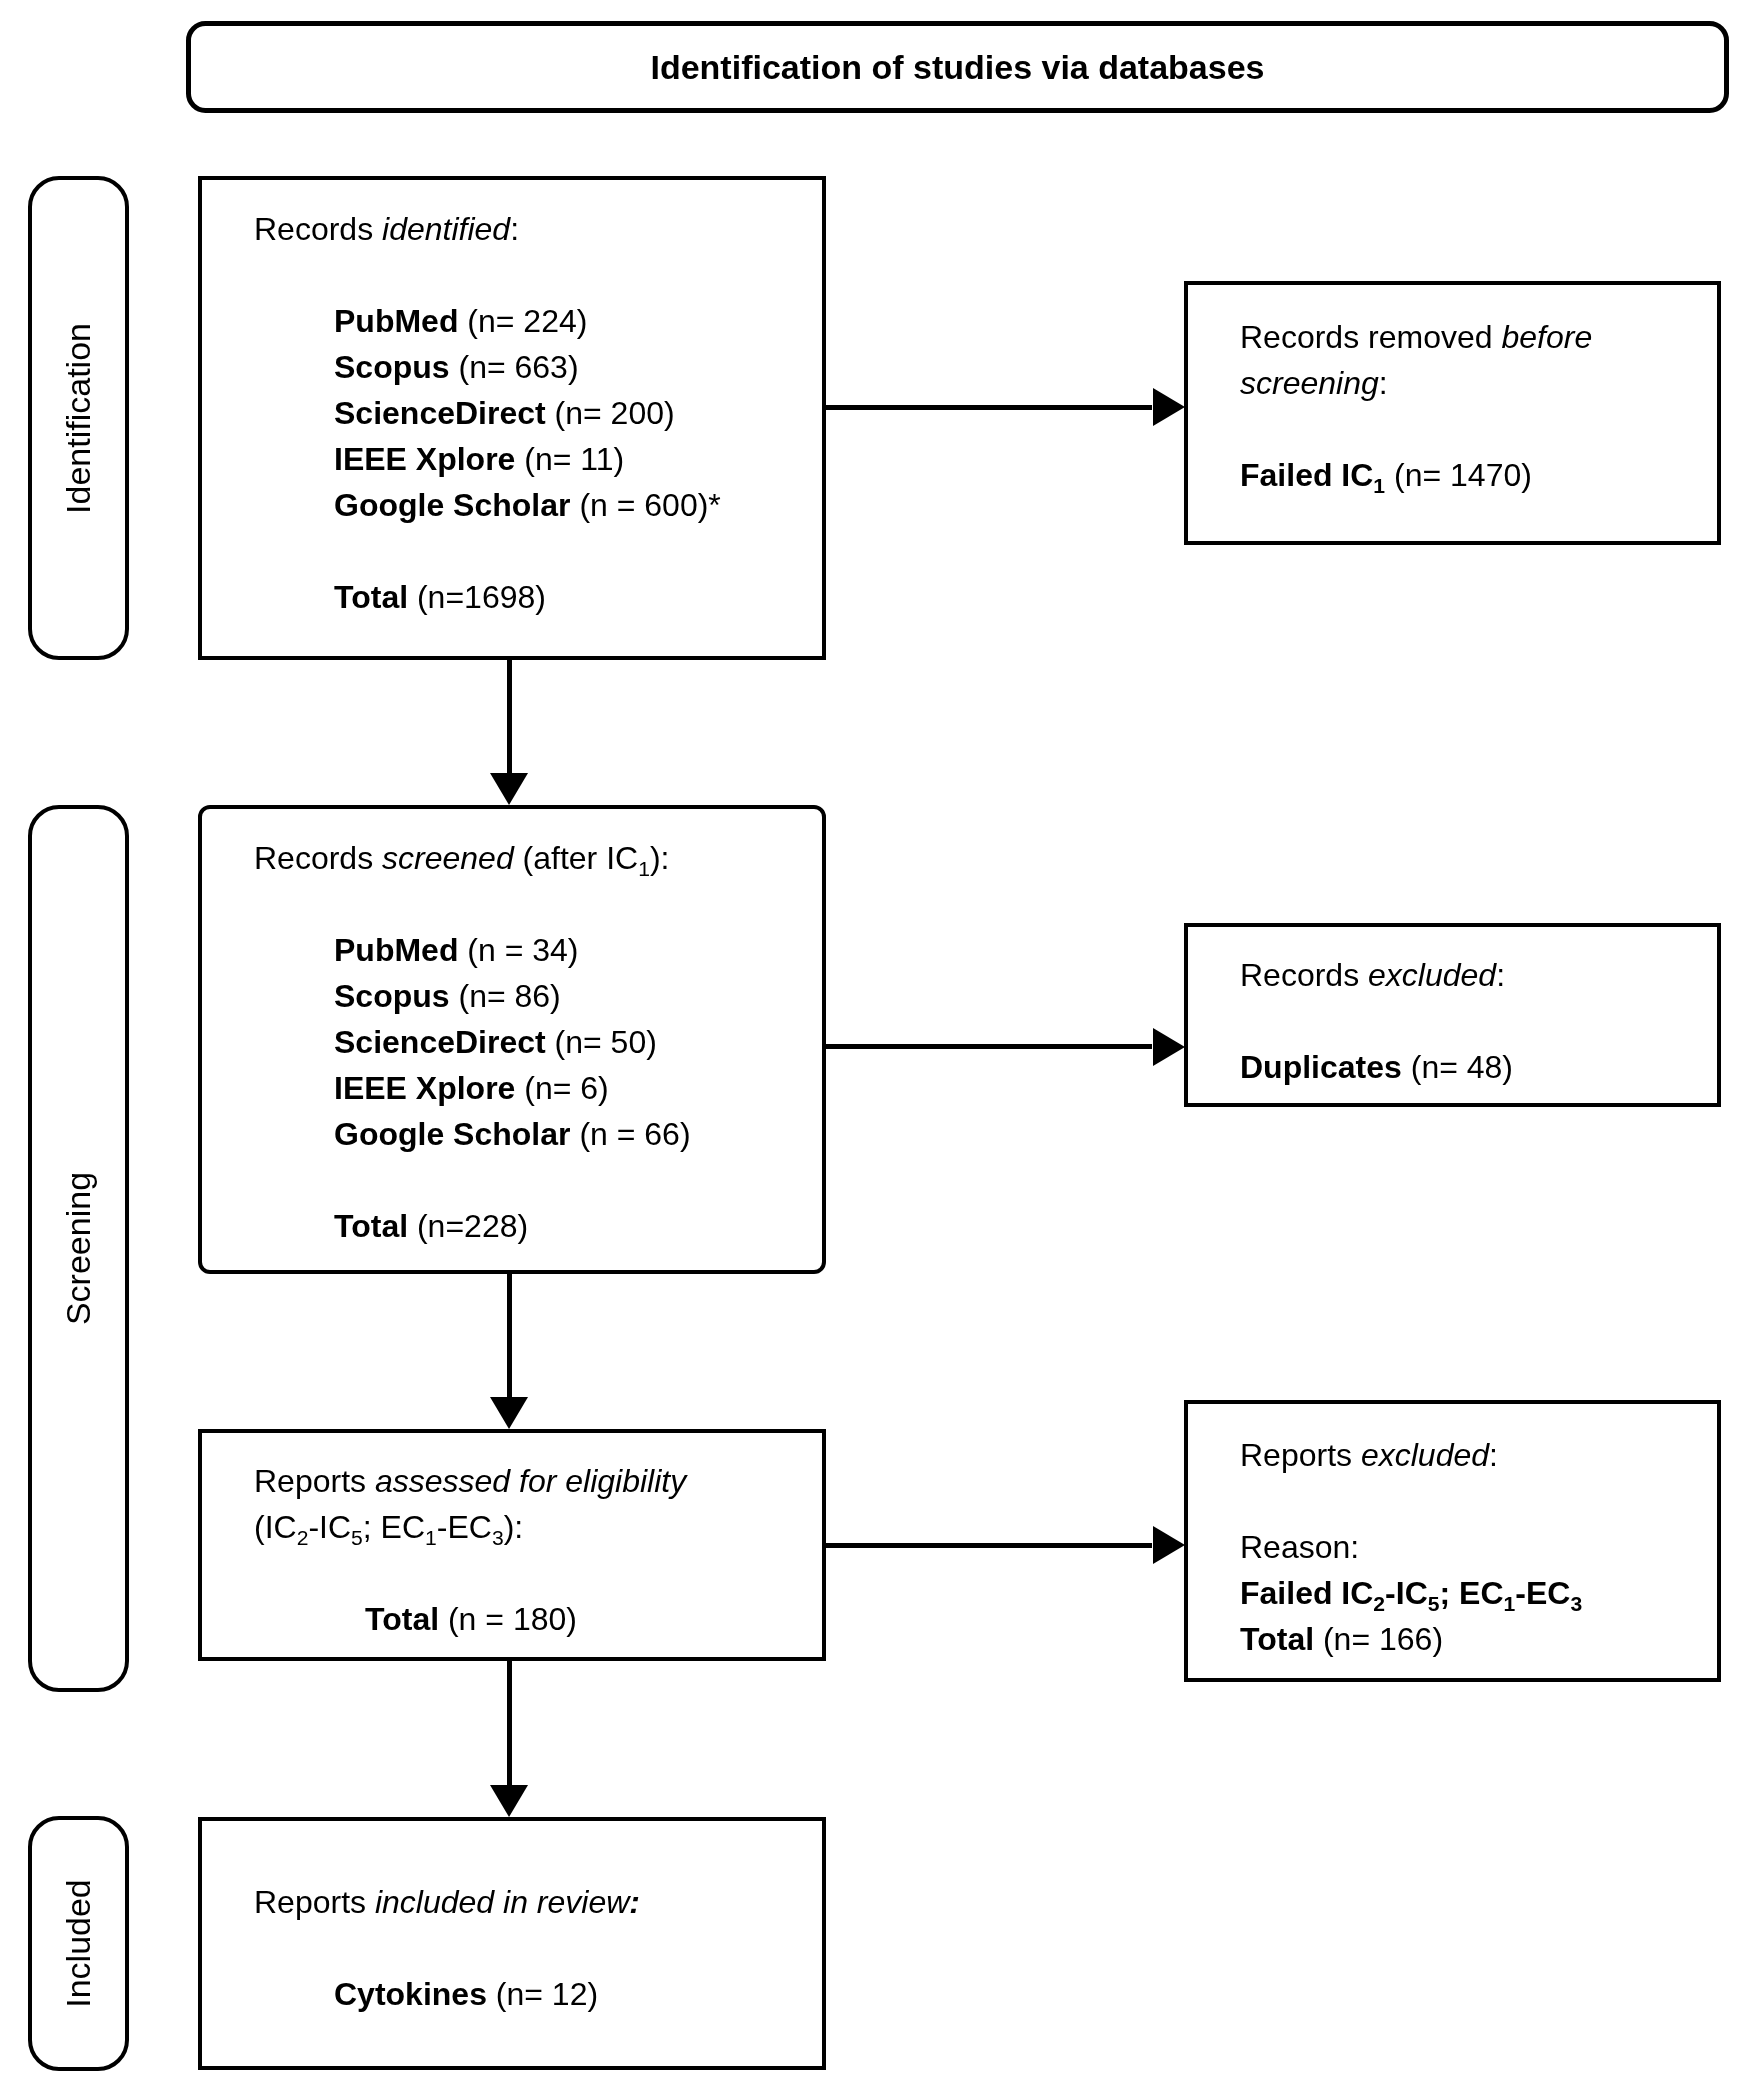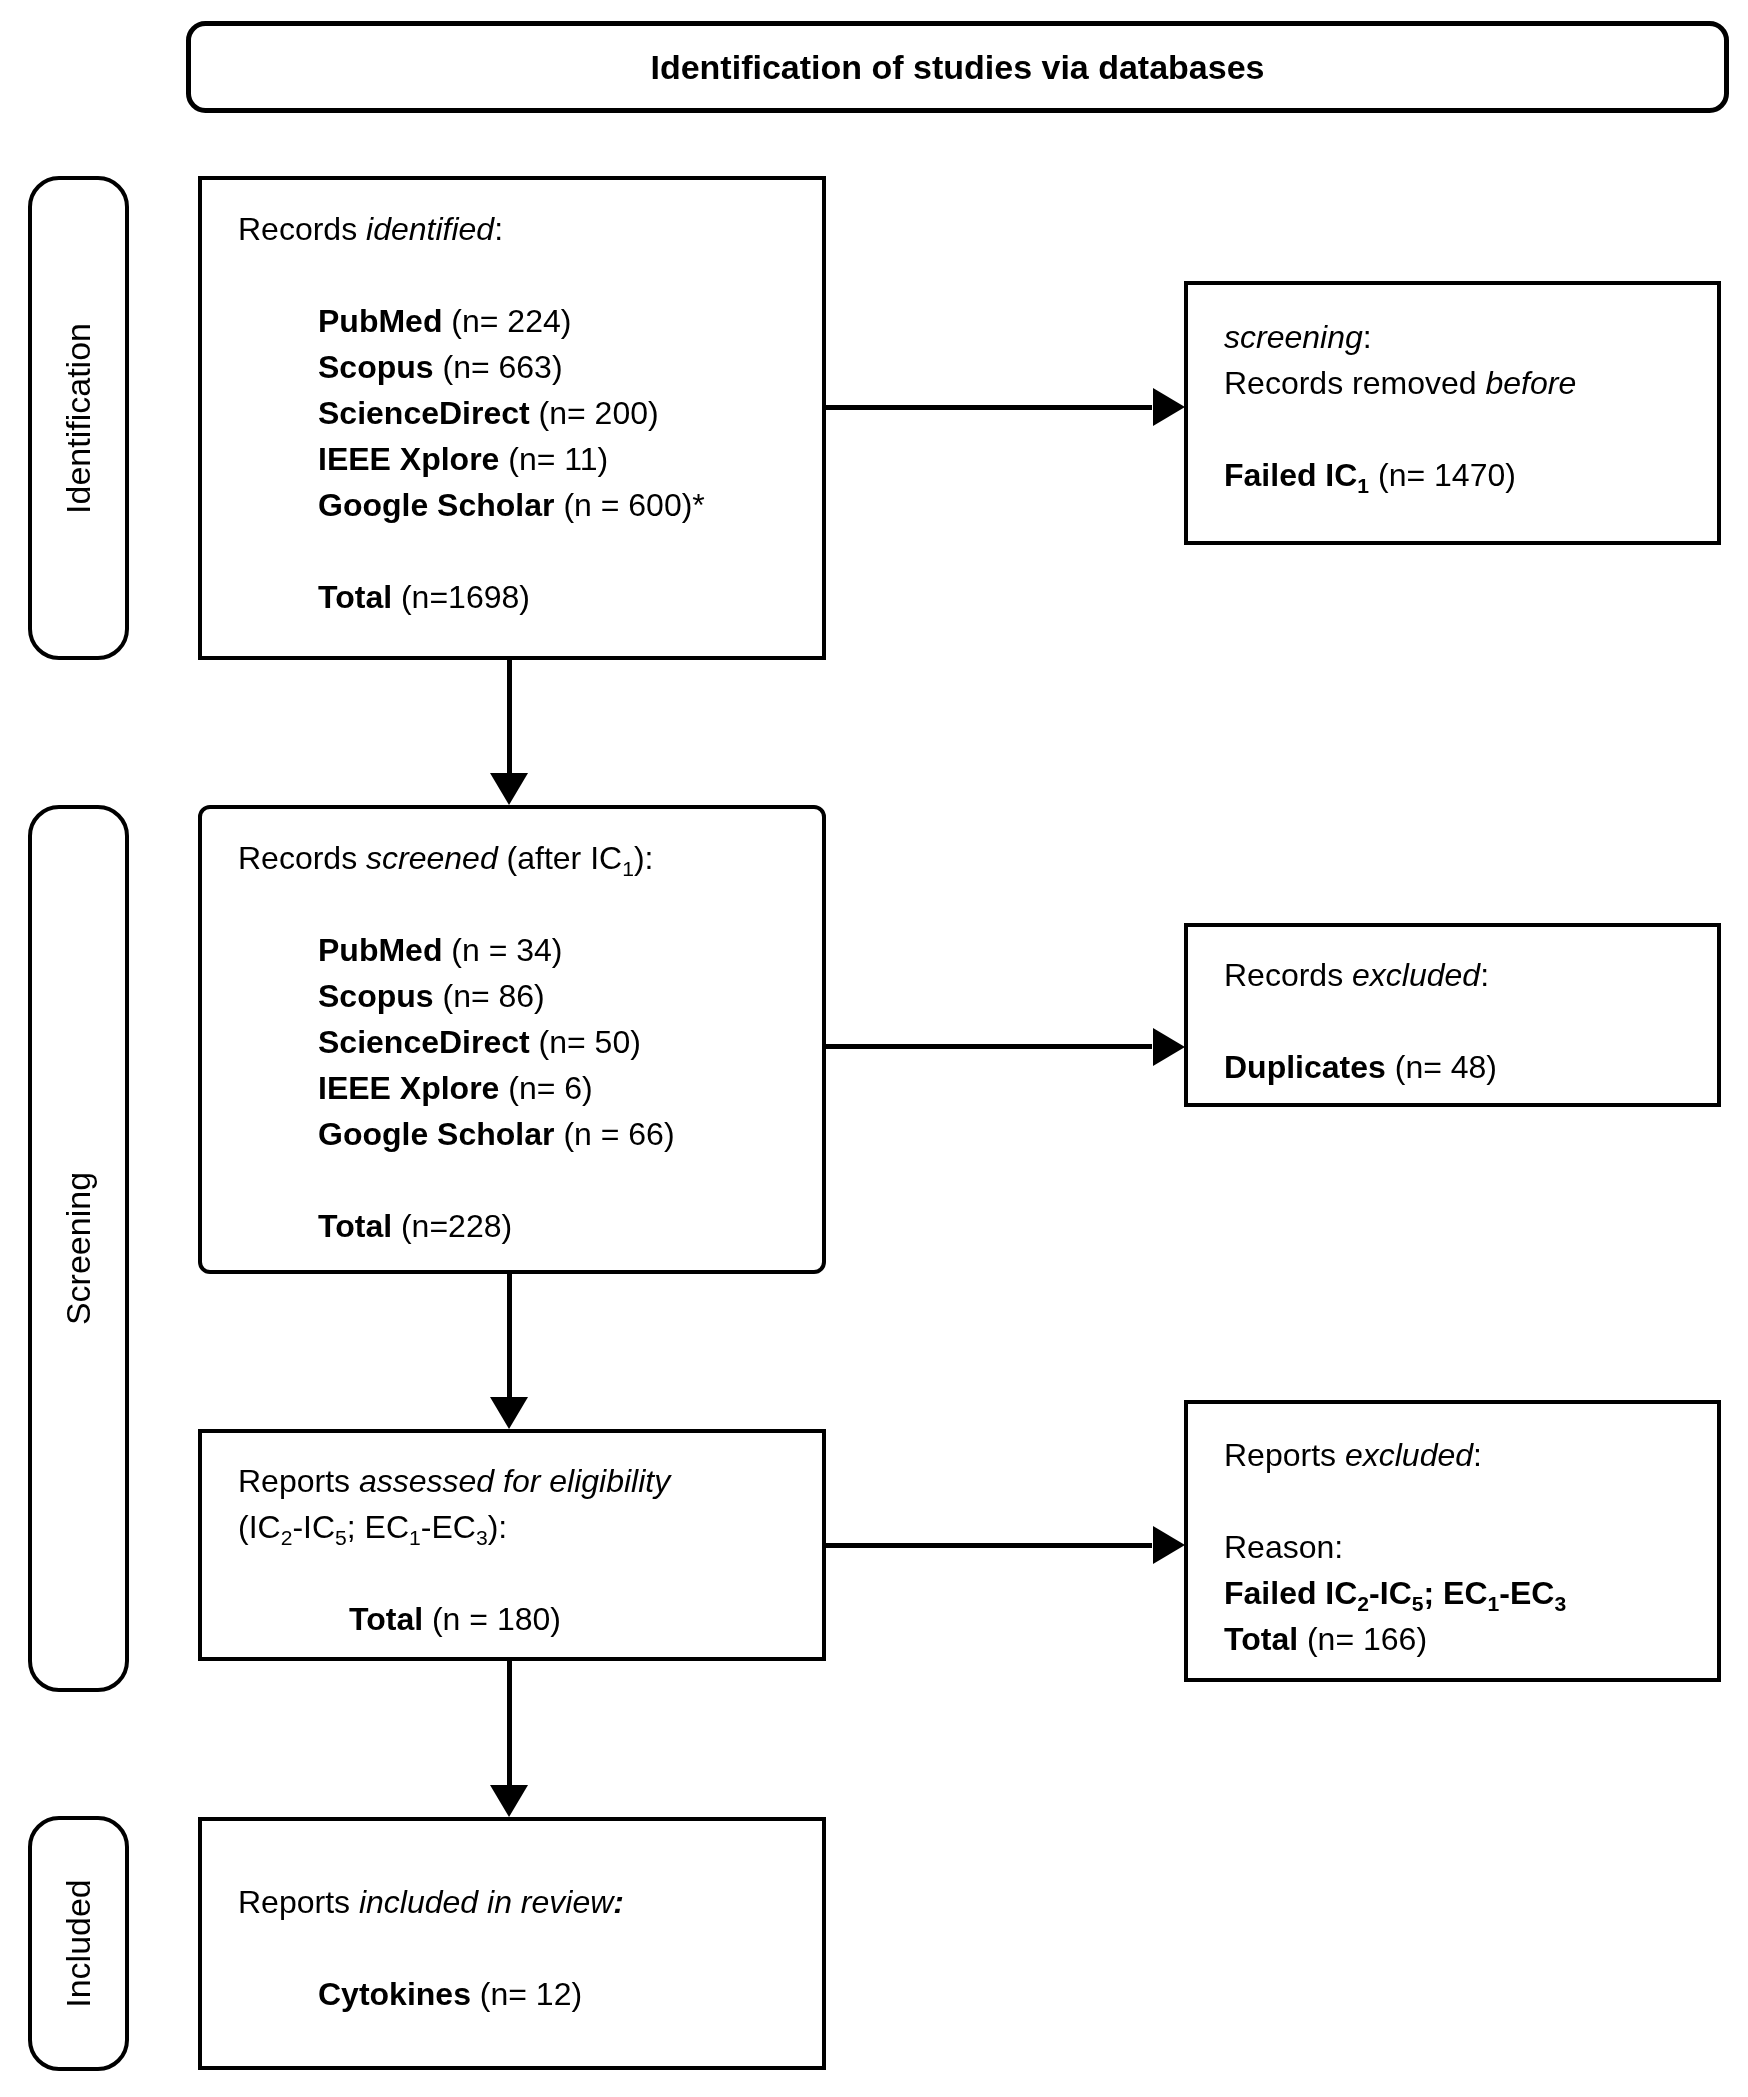--- a/index.html
+++ b/index.html
@@ -17,21 +17,21 @@
   }
 
   
   .box {
     position: absolute;
     box-sizing: border-box;
     background: #ffffff;
     border: 4.9px solid #000000;
     font-size: 32px;
     line-height: 46px;
-    padding: 26px 21px 0 36px;
+    padding: 26px 21px 0 52px;
   }
   .line { white-space: nowrap; }
   .line.indent  { padding-left: 80px; }
   .line.indent2 { padding-left: 111px; }
   .b { font-weight: bold; }
   .i { font-style: italic; }
   .box sub, .titlebox sub {
     font-size: 66%;
     line-height: 0;
   }
@@ -135,22 +135,22 @@
       <div class="line indent"><span class="b">PubMed </span><span>(n= 224)</span></div>
       <div class="line indent"><span class="b">Scopus </span><span>(n= 663)</span></div>
       <div class="line indent"><span class="b">ScienceDirect </span><span>(n= 200)</span></div>
       <div class="line indent"><span class="b">IEEE Xplore </span><span>(n= 11)</span></div>
       <div class="line indent"><span class="b">Google Scholar </span><span>(n = 600)*</span></div>
       <div class="line">&nbsp;</div>
       <div class="line indent"><span class="b">Total </span><span>(n=1698)</span></div>
     </div>
 
   <div id="box-records-removed" class="box">
+      <div class="line"><span>Records removed </span><span class="i">before</span></div>
       <div class="line"><span class="i">screening</span><span>:</span></div>
-      <div class="line"><span>Records removed </span><span class="i">before</span></div>
       <div class="line">&nbsp;</div>
       <div class="line"><span class="b">Failed IC</span><sub class="b">1</sub><span> (n= 1470)</span></div>
     </div>
 
   <div id="box-records-screened" class="box">
       <div class="line"><span>Records </span><span class="i">screened</span><span> (after IC</span><sub>1</sub><span>):</span></div>
       <div class="line">&nbsp;</div>
       <div class="line indent"><span class="b">PubMed </span><span>(n = 34)</span></div>
       <div class="line indent"><span class="b">Scopus </span><span>(n= 86)</span></div>
       <div class="line indent"><span class="b">ScienceDirect </span><span>(n= 50)</span></div>

